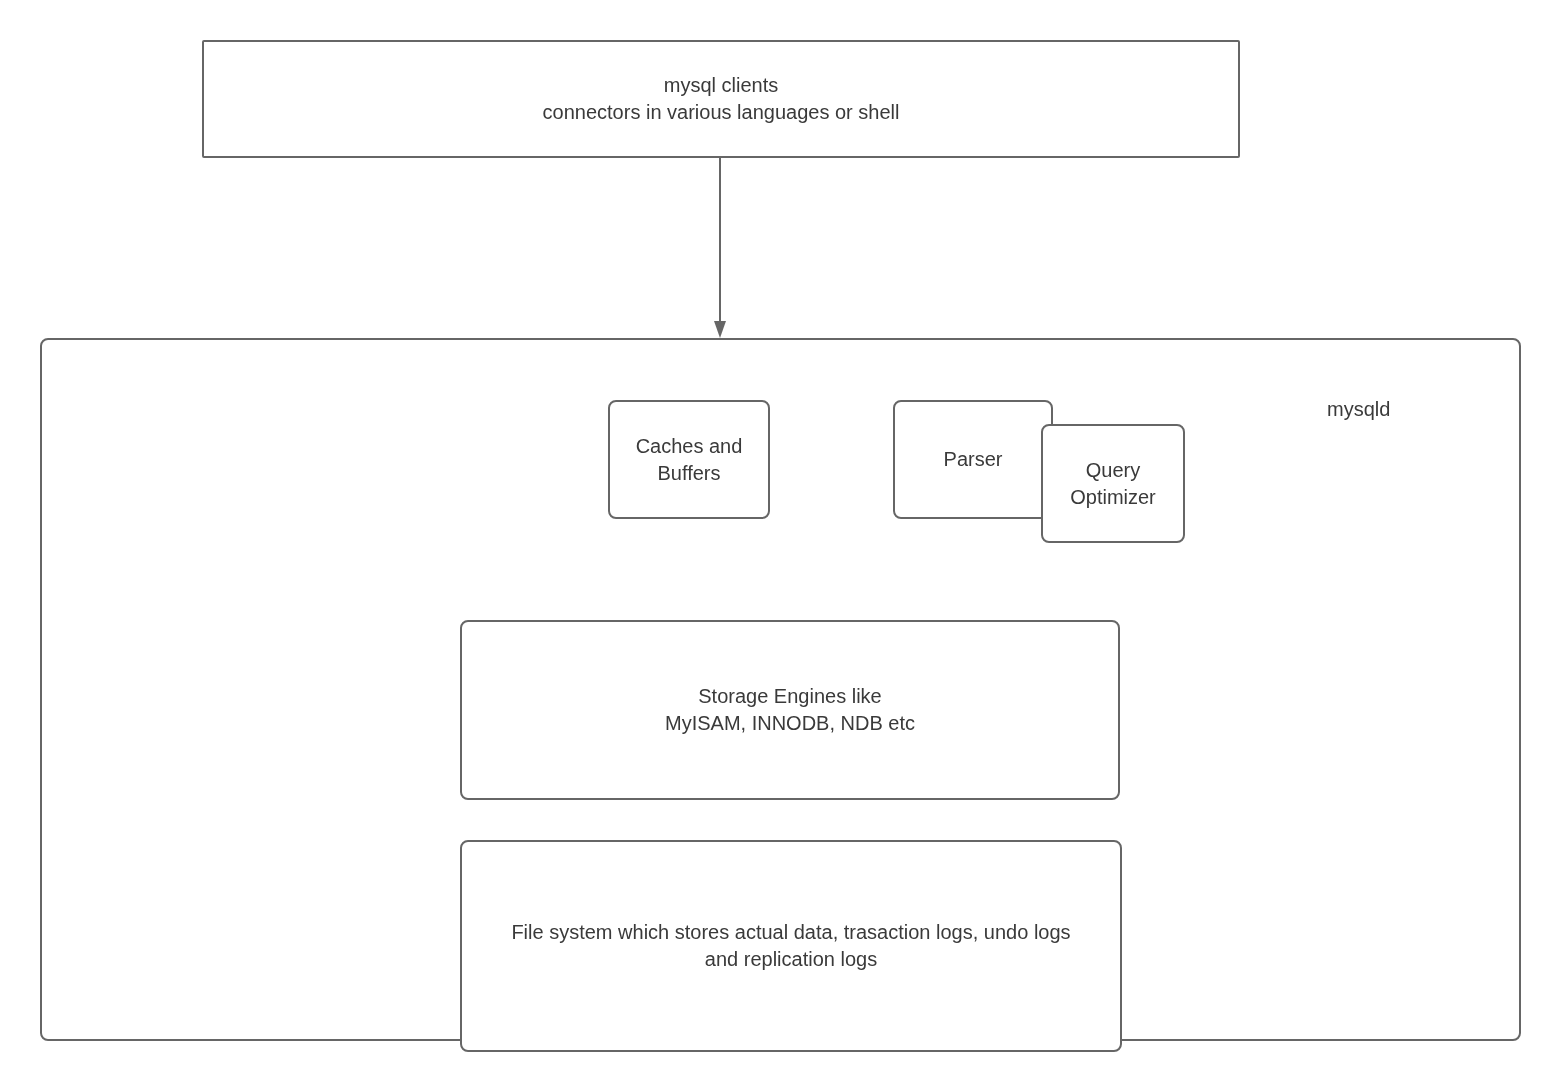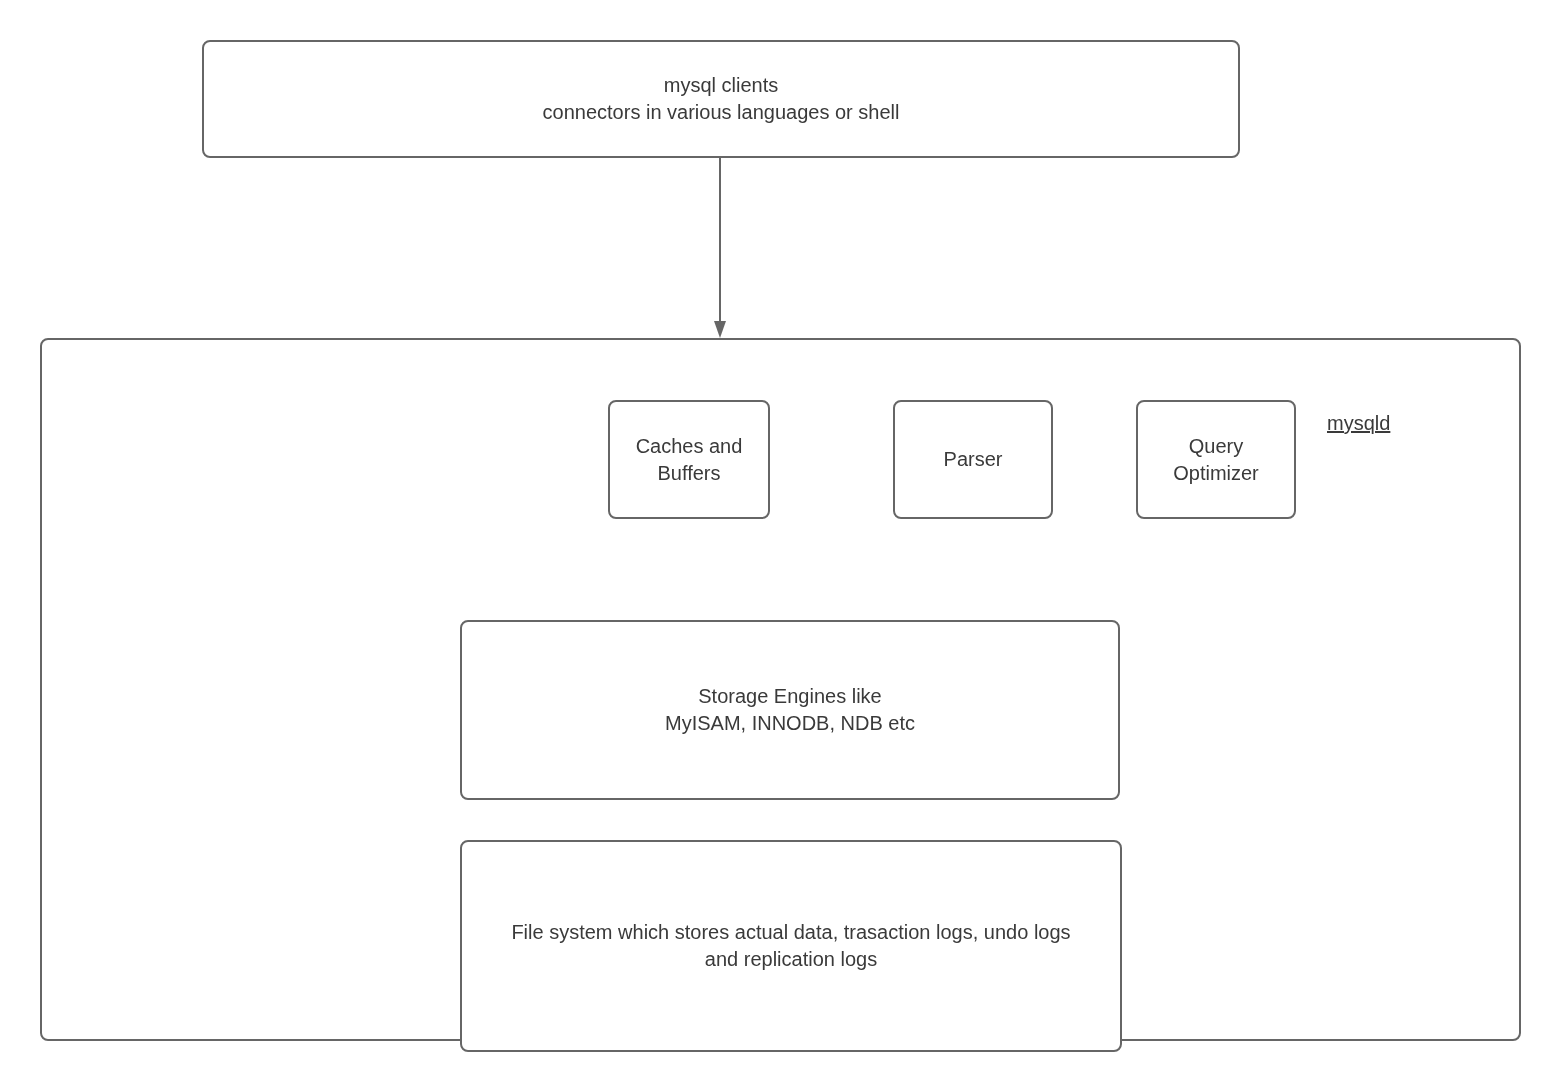--- a/index.html
+++ b/index.html
@@ -28,41 +28,40 @@
   }
   .box-label {
     text-align: center;
     white-space: pre-line;
     font-size: 20px;
     line-height: 27px;
     color: #3a3a3a;
     padding: 0 10px;
   }
   
-  .clients-box { left: 202px; top: 40px; width: 1038px; height: 118px; border-radius: 8px; }
+  .clients-box { left: 202px; top: 40px; width: 1038px; height: 118px; border-radius: 2px; }
   
   .arrow-svg { position: absolute; left: 712px; top: 158px; width: 16px; height: 181px; }
   
   .mysqld-box { left: 40px; top: 338px; width: 1481px; height: 703px; }
   .mysqld-label {
     position: absolute;
     left: 1327px;
-    top: 411px;
+    top: 397px;
     font-size: 20px;
     line-height: 24px;
     color: #3a3a3a;
-    text-decoration: underline;
   }
   
   .comp { top: 400px; height: 119px; }
   .comp-0 { left: 120px; width: 160px; }
   .comp-1 { left: 379px; width: 162px; }
   .comp-2 { left: 608px; width: 162px; align-items: center; }
   .comp-3 { left: 845px; width: 160px; margin-left: 48px; }
-  .comp-4 { left: 1136px; width: 160px; }
+  .comp-4 { left: 1041px; width: 144px; margin-top: 24px; }
   
   .storage-box { left: 460px; top: 620px; width: 660px; height: 180px; }
   
   .filesystem-box { left: 460px; top: 840px; width: 662px; height: 212px; }
 </style>
 </head>
 <body>
 
 <div class="canvas">
 

